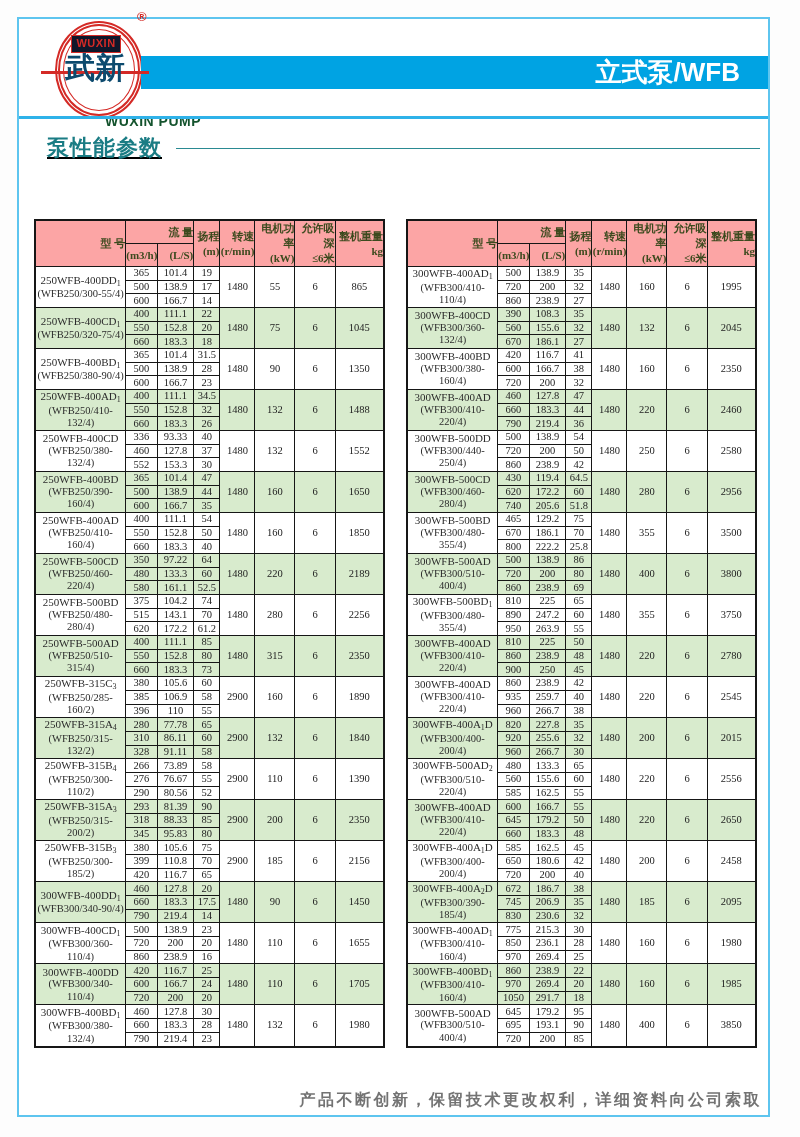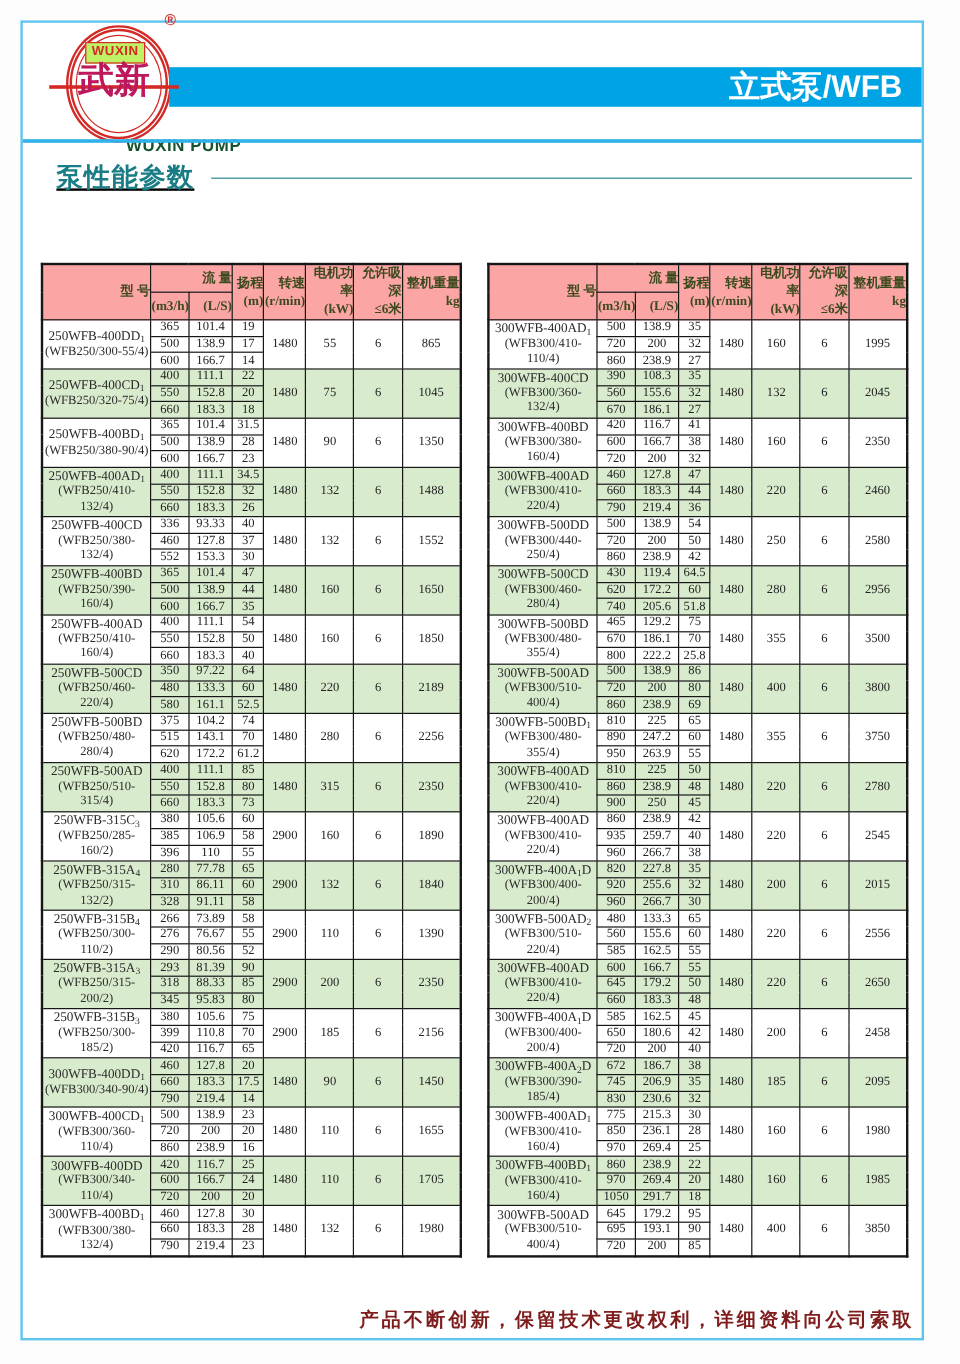--- a/index.html
+++ b/index.html
@@ -4,51 +4,51 @@
 <style>
   html,body{margin:0;padding:0;background:#fdfdfd;width:800px;height:1137px;overflow:hidden;
     font-family:"Liberation Sans","DejaVu Sans",sans-serif;-webkit-font-smoothing:antialiased;}
   .page{position:absolute;left:17px;top:17px;width:753px;height:1100px;background:#ffffff;
     border:2px solid #5ec5ef;box-sizing:border-box;}
   
   .logo{position:absolute;left:20px;top:-10px;width:170px;height:128px;}
   .logo-ellipse{position:absolute;left:16px;top:12px;width:78px;height:88px;border:5px double #d42a26;
     border-radius:50%;background:#fff;}
   .logo-ellipse .inner{position:absolute;left:3px;top:3px;right:3px;bottom:3px;border:1.5px solid #d42a26;border-radius:50%;}
-  .logo-box{position:absolute;left:32px;top:26px;width:48px;height:16px;border:1.6px solid #d42a26;background:#bef264;
+  .logo-box{position:absolute;left:32px;top:26px;width:48px;height:16px;border:1.6px solid #d42a26;background:#0f172a;
     color:#d42a26;font-weight:bold;font-size:11px;text-align:center;line-height:15px;letter-spacing:.5px;z-index:3;}
-  .logo-cn{position:absolute;left:24px;top:42px;width:64px;text-align:center;color:#be185d;font-weight:bold;
+  .logo-cn{position:absolute;left:24px;top:42px;width:64px;text-align:center;color:#0c4a6e;font-weight:bold;
     font-size:30px;line-height:34px;z-index:3;font-family:"Liberation Serif","DejaVu Serif",serif;}
   .logo-line{position:absolute;left:2px;top:62px;width:108px;height:3px;background:#d42a26;z-index:2;}
   .logo-reg{position:absolute;left:98px;top:0px;color:#d42a26;font-size:13px;font-weight:bold;}
   .logo-caption{position:absolute;left:2px;top:104px;width:160px;color:#14532d;font-weight:bold;font-size:14px;letter-spacing:.5px;text-align:right;}
   
   .banner{position:absolute;left:122px;right:0;top:37px;height:33px;background:#00a3e3;color:#ffffff;
-    font-weight:bold;font-size:26px;line-height:33px;text-align:right;padding-right:16px;box-sizing:border-box;}
+    font-weight:bold;font-size:26px;line-height:33px;text-align:right;padding-right:28px;box-sizing:border-box;}
   .divider{position:absolute;left:0;right:0;top:97px;height:3px;background:#2fb2e9;}
   
   .sec{position:absolute;left:28px;right:8px;top:114px;display:flex;align-items:center;text-decoration:underline;}
   .sec .cn{color:#1a7c84;font-weight:bold;font-size:22px;letter-spacing:1px;}
   .sec .en{color:#1a7c84;font-size:19px;margin-left:14px;font-family:"DejaVu Sans Mono","Liberation Mono",monospace;}
   .sec .rule{flex:1;height:0;border-top:1.5px solid #2a8a92;margin-left:14px;}
   
   .tables{position:absolute;left:15px;top:200px;width:723px;display:flex;gap:21px;}
   table.ptable{border-collapse:collapse;width:359px;table-layout:fixed;background:#fff;
     border:2px solid #161616;font-family:"Liberation Serif","DejaVu Serif",serif;}
   .ptable th,.ptable td{border:1px solid #161616;padding:0;text-align:center;vertical-align:middle;}
   .ptable thead th{background:#fca5a5;color:#3c4a1e;font-size:11px;font-weight:bold;height:17px;line-height:15px;text-align:right;}
   .ptable thead .two span{display:block;line-height:15px;}
   .ptable tbody:nth-of-type(even){background:#d8ebcd;}
   .ptable td.num{font-size:10.5px;color:#222;height:12.5px;line-height:12px;}
   .ptable td.model{font-size:11px;color:#2b2b2b;line-height:12.5px;}
   .ptable td.model .mname{display:block;font-size:11px;}
   .ptable td.model .mspec{display:block;font-size:10.5px;}
   .ptable sub{font-size:8px;vertical-align:baseline;position:relative;top:2px;}
   
-  .footer{position:absolute;right:6px;bottom:4px;color:#7f1d1d;font-size:16px;letter-spacing:2.5px;font-weight:bold;}
+  .footer{position:absolute;right:6px;bottom:4px;color:#737373;font-size:16px;letter-spacing:2.5px;font-weight:bold;}
 </style>
 </head>
 <body>
 
 <div class="page">
 
   <div class="logo">
     <div class="logo-ellipse">
         <div class="inner"></div>
       </div>

